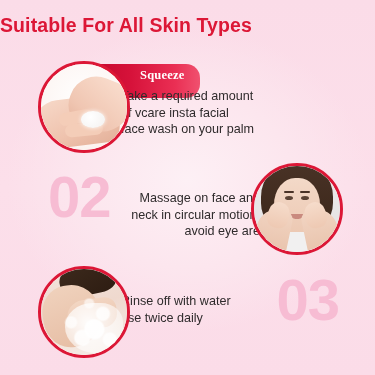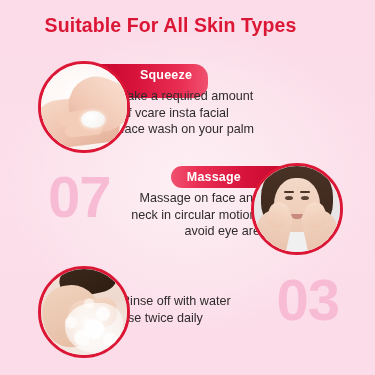--- a/index.html
+++ b/index.html
@@ -12,21 +12,21 @@
   .page{
     position:absolute;inset:0;
     background:
       radial-gradient(ellipse 62% 52% at 50% 48%, #fdf0f5 0%, #fce6ee 45%, rgba(251,221,233,0) 78%),
       linear-gradient(180deg,#fbdce8 0%,#fcdfea 50%,#fbdce8 100%);
   }
 
   
   .title{
     position:absolute;top:14px;left:0;width:341px;
-    text-align:center;
+    text-align:left;
     font-size:19.5px;
     font-weight:bold;
     letter-spacing:.1px;
     color:#dc1736;
     white-space:nowrap;
   }
 
   
   .step{position:absolute;left:0;width:375px;height:100px;}
   #step1{top:58px;}
@@ -155,20 +155,21 @@
     display:flex;align-items:center;
     color:#fff;font-size:12.5px;font-weight:bold;
     letter-spacing:.2px;white-space:nowrap;
     z-index:2;
   }
   .step.left .pill{
     left:88px;padding:0 16px 12px 52px;
     border-radius:0 14px 14px 0;
     background:linear-gradient(90deg,#c3062c 0%,#d6123a 38%,#ea2f54 78%,#f0516f 100%);
     justify-content:flex-end;
+    font-family:Liberation Serif, serif;
   }
   .step.right .pill{
     right:82px;padding:0 52px 0 16px;
     border-radius:14px 0 0 14px;
     background:linear-gradient(270deg,#c3062c 0%,#d6123a 38%,#ea2f54 78%,#f0516f 100%);
     justify-content:flex-start;
   }
 
   
   .copy{
@@ -219,25 +220,22 @@
 
     <div class="copy">
       <span>Take a required amount</span>
       <span>of vcare insta facial</span>
       <span>face wash on your palm</span>
     </div>
   </div>
 
   <div class="step right" id="step2">
 
-    <div class="numeral">07</div>
-
-    <div class="pill">
-      <span>Massage</span>
-    </div>
+    <div class="numeral">02</div>
+
 
     <div class="photo">
       <div class="scene p2">
         <div class="hair"></div>
         <div class="face"></div>
         <div class="brow l"></div>
         <div class="brow r"></div>
         <div class="eye l"></div>
         <div class="eye r"></div>
         <div class="mouth"></div>

